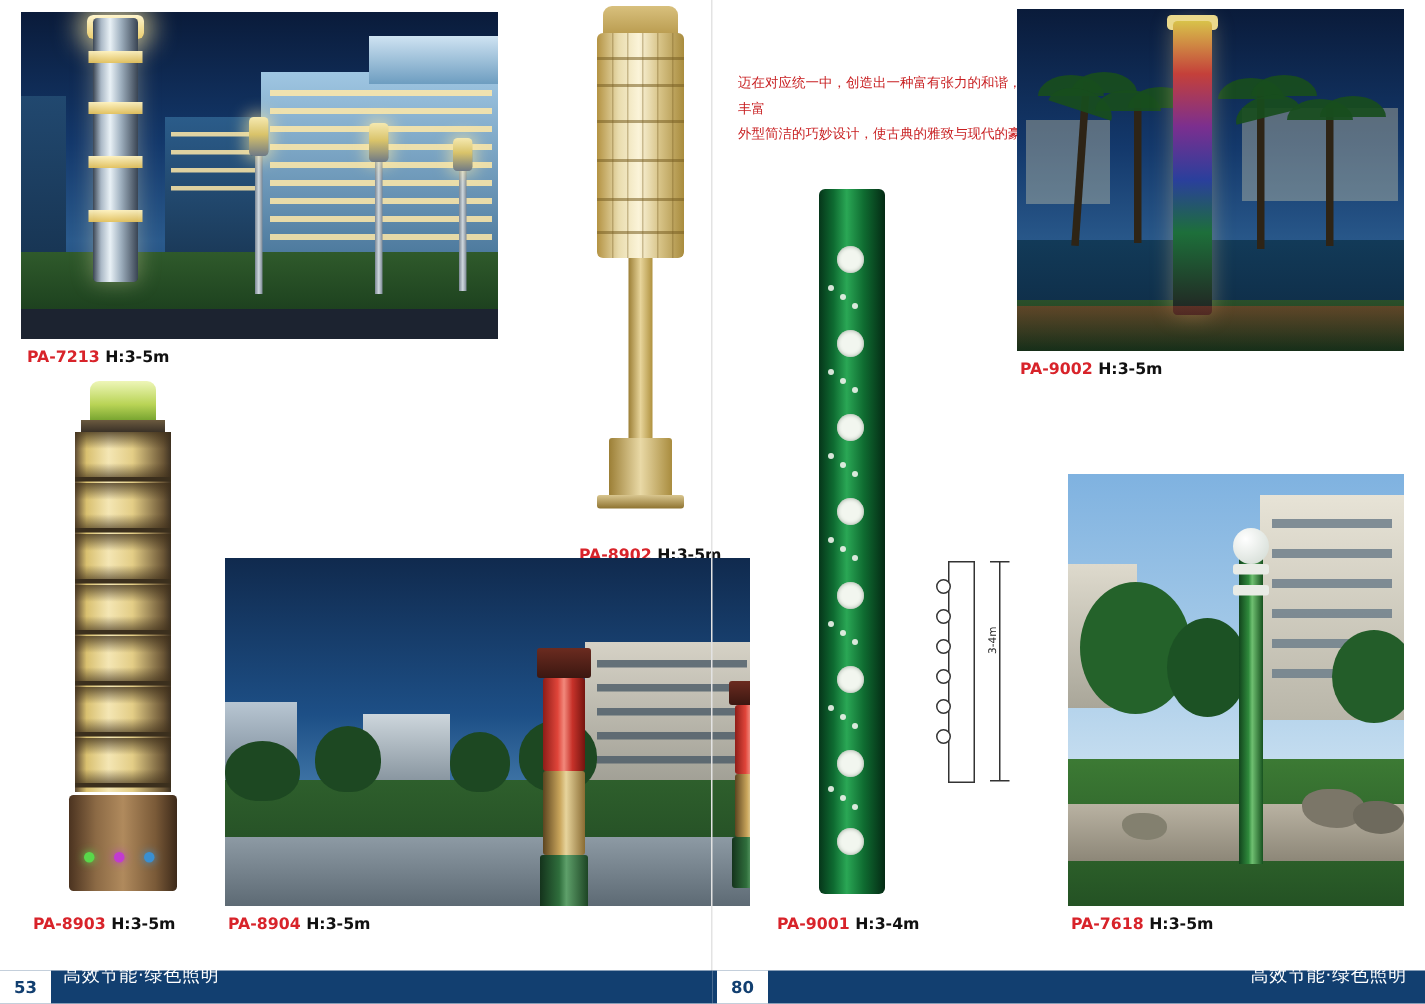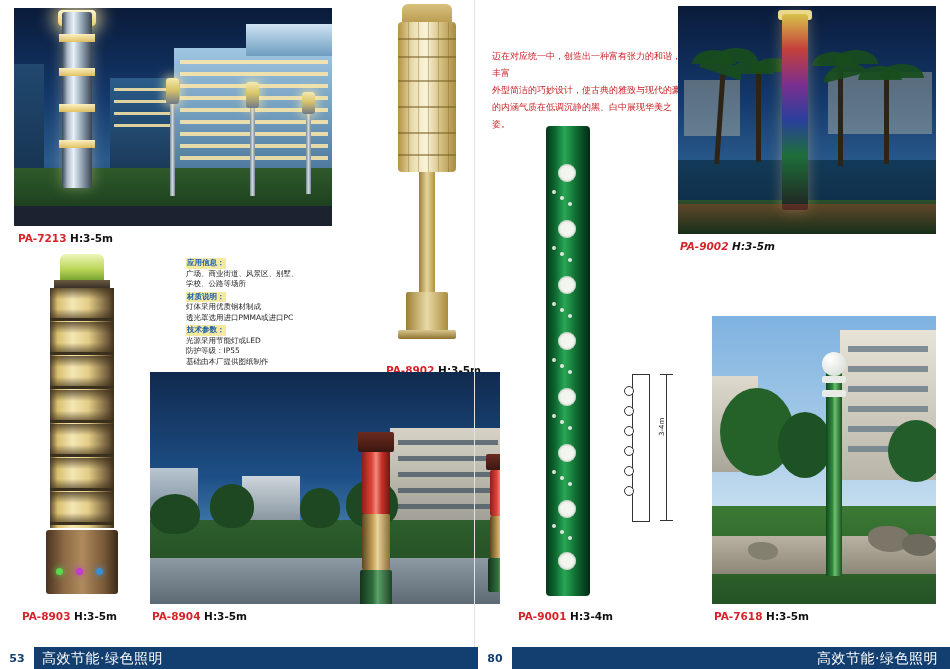--- a/index.html
+++ b/index.html
@@ -127,21 +127,21 @@
       background:linear-gradient(90deg,#12451d,#2f8a3c 40%,#6fc071 55%,#17521f 100%);}
   #ph7 .ball{position:absolute;left:110px;top:36px;width:24px;height:24px;border-radius:50%;background:radial-gradient(circle at 35% 30%,#ffffff,#cfd8d0);}
   #ph7 .ring{position:absolute;left:110px;width:24px;height:7px;background:#e9ece6;border-radius:2px;}
 
   
   .footbar{position:absolute;bottom:0;height:22px;background:#123f70;}
   #foot-left{left:0;width:475px;}
   #foot-right{left:475px;width:475px;}
   .pno{position:absolute;bottom:0;width:34px;height:22px;background:#ffffff;color:#123f70;
       font-size:11px;font-weight:bold;display:flex;align-items:center;justify-content:center;}
-  .foottxt{position:absolute;bottom:1px;font-size:14px;color:#ffffff;letter-spacing:.5px;}
+  .foottxt{position:absolute;bottom:10px;font-size:12px;color:#ffffff;letter-spacing:.5px;}
   .centerline{position:absolute;left:474px;top:0;width:1px;height:669px;background:#e3e3e3;}
 </style>
 </head>
 <body>
 
 <div class="page">
 
   <div class="photo sky-night" id="ph1">
     <div class="bldg" style="left:0px;top:56px;width:30px;height:126px;"></div>
     <div class="bldg" style="left:96px;top:70px;width:64px;height:112px;background:linear-gradient(180deg,#2b5c8a,#17324e);"></div>
@@ -202,35 +202,22 @@
     <div class="foot"></div>
   </div>
   <div class="cap" style="left:386px;top:364px;">
     <span>PA-8902</span>
     <span class="h">H:3-5m</span>
   </div>
 
   <div id="desc">
     <div>迈在对应统一中，创造出一种富有张力的和谐，丰富</div>
     <div>外型简洁的巧妙设计，使古典的雅致与现代的豪</div>
-    <div>的内涵气质在低调沉静的黑、白中展现华美之姿。</div>
-  </div>
-
-  <div id="spec">
-    <div class="hd first">应用信息：</div>
-    <div>广场、商业街道、风景区、别墅、</div>
-    <div>学校、公路等场所</div>
-    <div class="hd">材质说明：</div>
-    <div>灯体采用优质钢材制成</div>
-    <div>透光罩选用进口PMMA或进口PC</div>
-    <div class="hd">技术参数：</div>
-    <div>光源采用节能灯或LED</div>
-    <div>防护等级：IP55</div>
-    <div>基础由本厂提供图纸制作</div>
-  </div>
+  </div>
+
 
   <div class="photo sky-night" id="ph3">
     <div class="bldg" style="left:6px;top:74px;width:56px;height:56px;"></div>
     <div class="bldg" style="left:150px;top:66px;width:104px;height:62px;"></div>
     <div class="water"></div>
     <div class="bank"></div>
 
     <div class="trunk" style="left:40px;top:48px;height:110px;transform:rotate(4deg);"></div>
     <div class="frond" style="left:14px;top:44px;"></div>
     <div class="frond" style="left:36px;top:42px;"></div>
@@ -242,21 +229,21 @@
     <div class="frond" style="left:134px;top:46px;"></div>
     <div class="frond" style="left:156px;top:44px;"></div>
     <div class="frond" style="left:144px;top:58px;transform:rotate(-14deg);"></div>
     <div class="trunk" style="left:206px;top:66px;height:92px;"></div>
     <div class="frond" style="left:180px;top:60px;"></div>
     <div class="frond" style="left:202px;top:58px;"></div>
     <div class="bigcoltop"></div>
     <div class="bigcol"></div>
     <div style="position:absolute;left:0;bottom:0;width:100%;height:30px;background:linear-gradient(180deg,rgba(200,60,40,.35),rgba(20,40,20,.2));"></div>
   </div>
-  <div class="cap" style="left:680px;top:240px;font-style:italic;">
+  <div class="cap" style="left:680px;top:240px;">
     <span>PA-9002</span>
     <span class="h">H:3-5m</span>
   </div>
 
   <div class="photo p8903" id="ph4" style="background:#fff;">
     <div class="top"></div>
     <div class="neck"></div>
     <div class="body">
       <div class="dia" style="top:0px;"></div>
       <div class="xband" style="top:30px;"></div>

